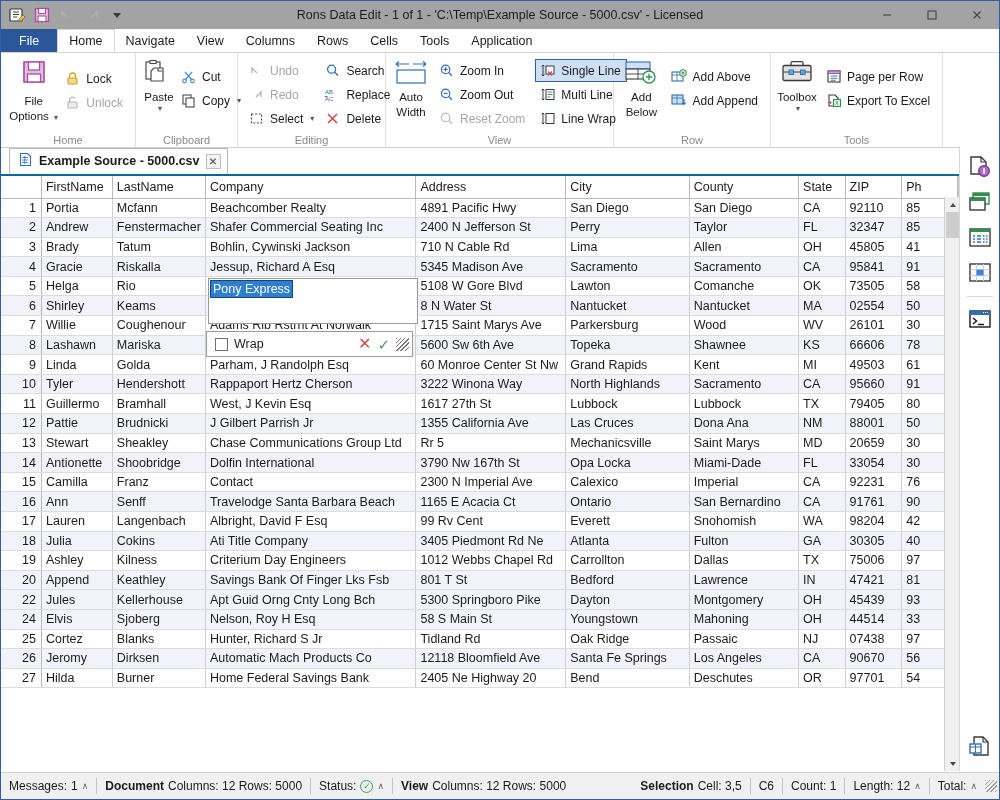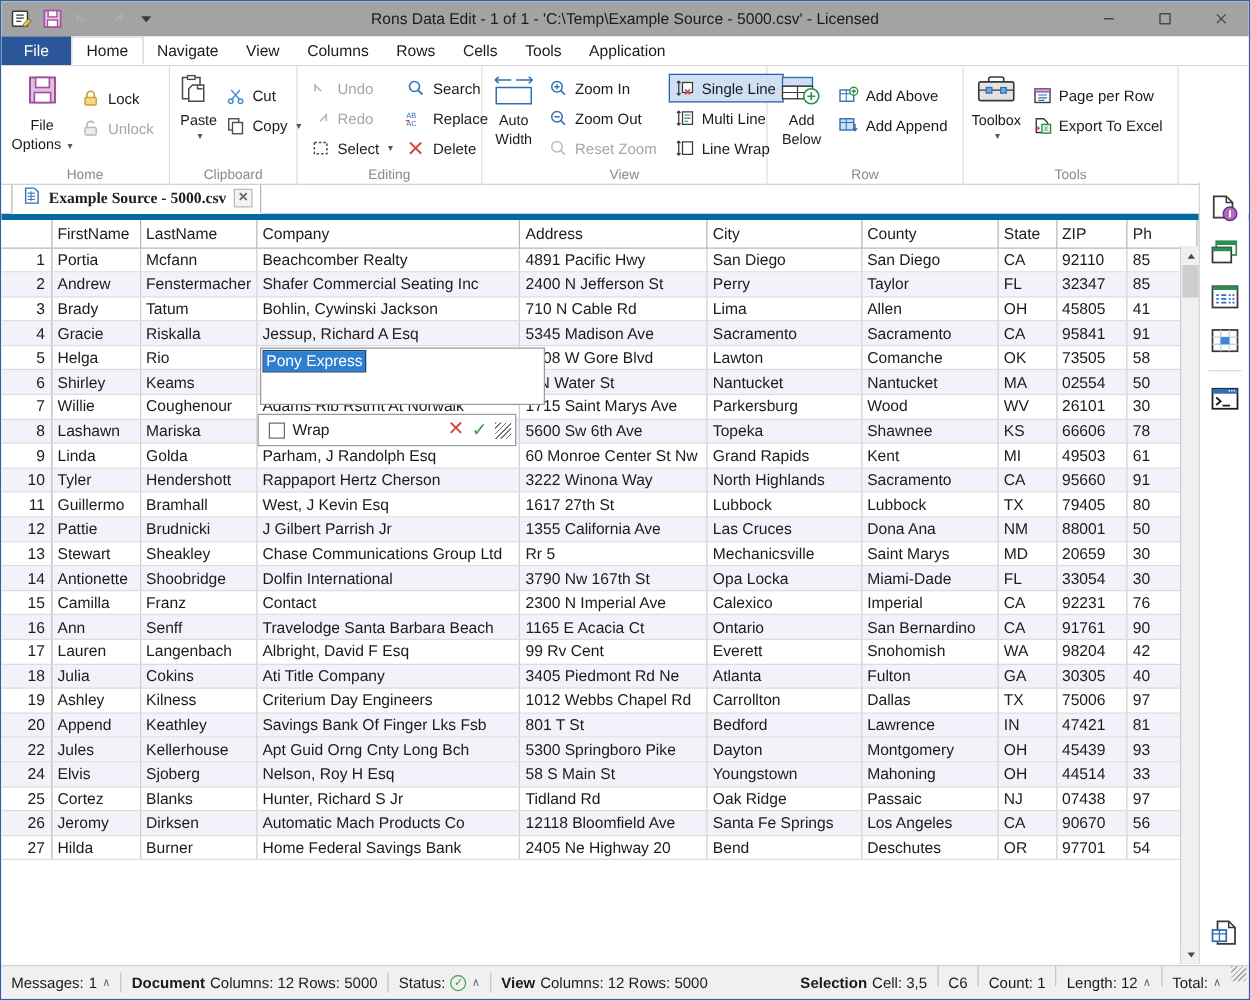--- a/index.html
+++ b/index.html
@@ -99,22 +99,21 @@
   .smallbtn.disabled { color: #a6a6a6; cursor: default; }
   .smallbtn.sel { background: #cfe0f5; border: 1px solid #2f5fa8; }
   .ico { width: 17px; height: 17px; flex: 0 0 17px; display: flex; align-items: center; justify-content: center; }
   .caret { font-size: 8px; color: #555; margin-left: 2px; }
 
   
   .tabstrip {
     height: 28px; background: #ffffff;
     display: flex; align-items: flex-end;
     padding-left: 8px;
-    border-bottom: 5px solid #0369a1;
-    font-family: Liberation Serif, serif;
+    border-bottom: 2px solid #0369a1;
   }
   .doctab {
     height: 26px; display: flex; align-items: center; gap: 6px;
     padding: 0 6px 0 8px;
     border: 1px solid #b9b9b9; border-bottom: 1px solid #ffffff;
     background: #ffffff; font-weight: bold; font-size: 12.5px;
     color: #1b1b1b; cursor: pointer;
   }
   .tabclose {
     width: 15px; height: 15px; border: 1px solid #bdbdbd;
@@ -158,21 +157,21 @@
     height: 15px; width: 15px; background: #f0f0f0;
     display: flex; align-items: center; justify-content: center;
     font-size: 7px; color: #606060; cursor: pointer;
   }
   .vsbtn.bot { position: absolute; bottom: 0; }
   .vsthumb { position: absolute; top: 15px; left: 1px; width: 13px; height: 26px; background: #cdcdcd; }
 
   
   .editpop {
     position: absolute; left: 207px; top: 277px;
-    width: 228px; height: 46px;
+    width: 210px; height: 46px;
     background: #ffffff; border: 1px solid #9a9a9a;
     z-index: 30;
   }
   .editpop .val {
     display: inline-block; margin: 2px 0 0 2px;
     background: #2f7fd0; color: #ffffff; font-size: 12.5px;
     padding: 1px 2px 1px 2px;
     outline: 1px solid #15447a;
   }
   .editbar {
@@ -209,21 +208,21 @@
   
   .statusbar {
     position: absolute; left: 0; right: 0; bottom: 0; height: 27px;
     background: #f0f0f0; border-top: 1px solid #d0d0d0;
     display: flex; align-items: center; font-size: 12px; color: #1b1b1b;
   }
   .sb-seg { display: flex; align-items: center; gap: 4px; padding: 0 8px; height: 27px; white-space: nowrap; }
   .sb-div { width: 1px; height: 16px; background: #c4c4c4; }
   .sb-strong { font-weight: bold; }
   .sb-chev { font-size: 9px; color: #666; cursor: pointer; }
-  .sb-right { margin-left: auto; display: flex; align-items: flex-start; }
+  .sb-right { margin-left: auto; display: flex; align-items: center; }
   .ok-circle {
     width: 13px; height: 13px; border-radius: 50%; border: 1.5px solid #3fa34d;
     display: inline-flex; align-items: center; justify-content: center;
     font-size: 9px; color: #3fa34d; line-height: 1;
   }
   .resize-grip {
     width: 12px; height: 12px; margin-right: 2px;
     background: repeating-linear-gradient(135deg, #a0a0a0 0 1px, transparent 1px 3px);
   }
 </style>

